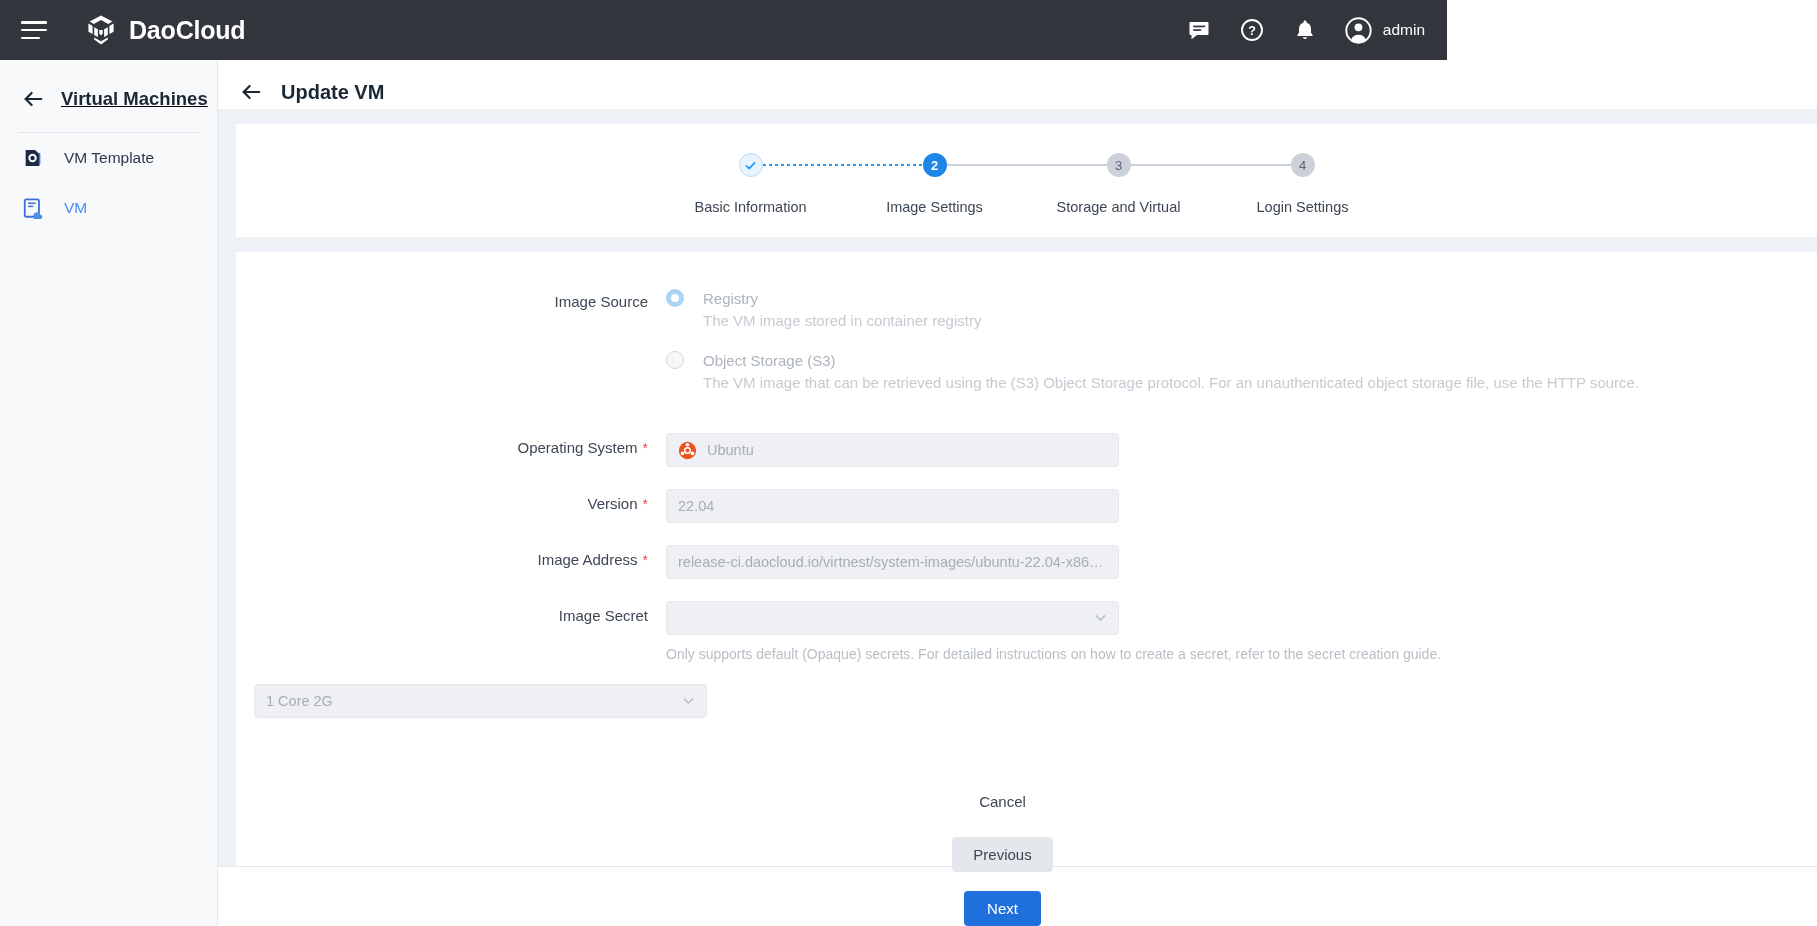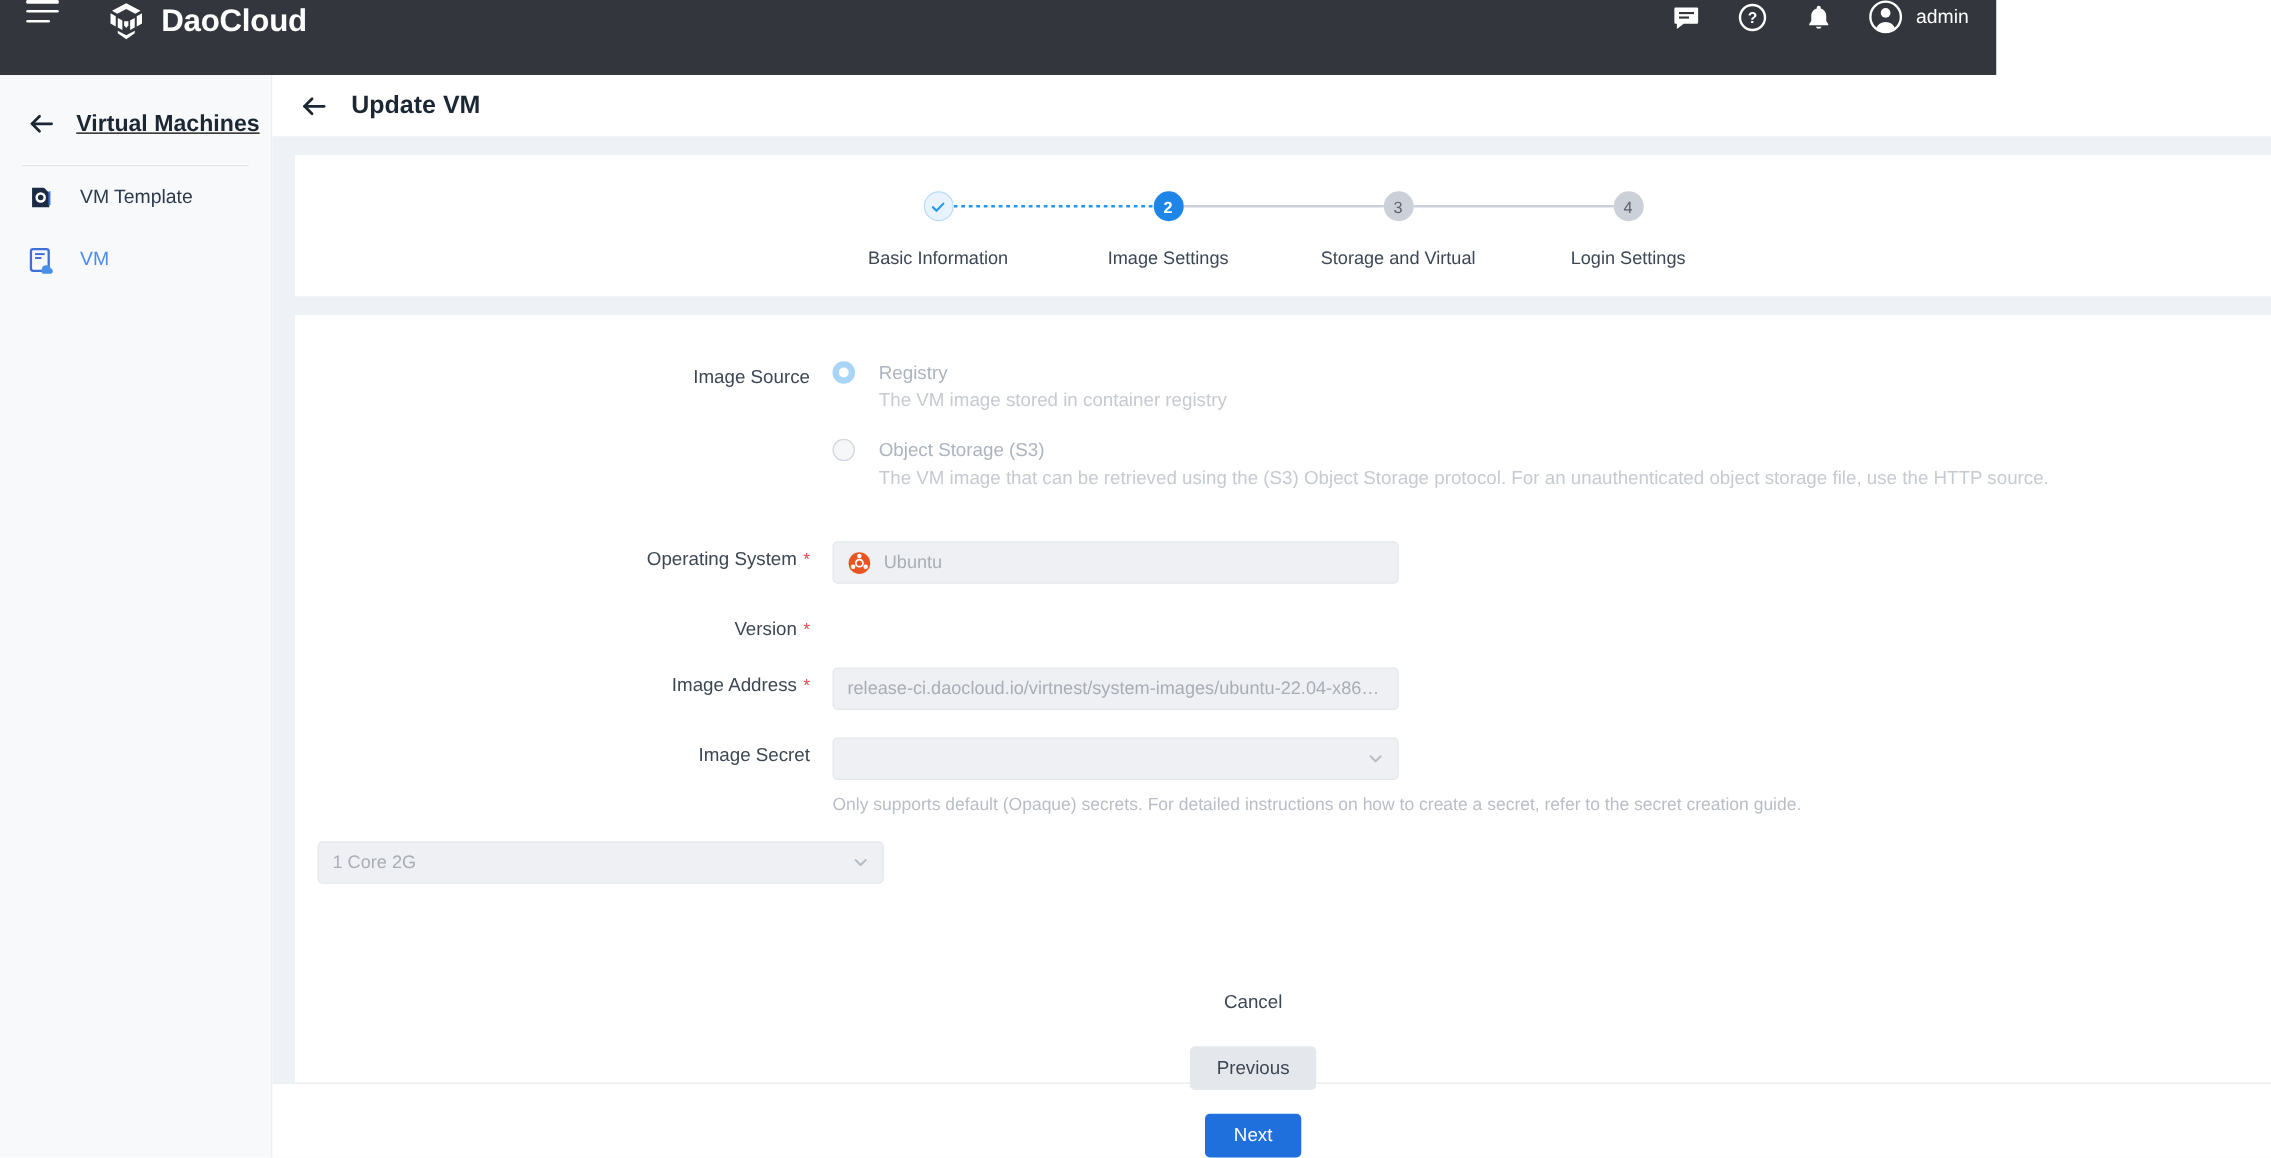--- a/index.html
+++ b/index.html
@@ -8,24 +8,24 @@
     height: 926px;
     overflow: hidden;
     font-family: "Liberation Sans", sans-serif;
     background: #ffffff;
   }
 
   
   .topbar {
     position: absolute;
     top: 0; left: 0;
-    width: 1597px; height: 60px;
+    width: 1447px; height: 60px;
     background: #33373d;
     display: flex;
-    align-items: flex-start;
+    align-items: center;
     color: #ffffff;
   }
   .hamburger {
     width: 26px; height: 18px;
     margin-left: 21px;
     display: flex; flex-direction: column; justify-content: space-between;
     cursor: pointer;
   }
   .hamburger span { display: block; height: 2.5px; background: #fff; border-radius: 1px; }
   .hamburger span:nth-child(1) { width: 26px; }
@@ -80,21 +80,21 @@
   .sb-item.active .sb-label { color: #4a8af4; }
 
   
   .main {
     position: absolute;
     top: 60px; left: 218px;
     width: 1599px; height: 866px;
     background: #ffffff;
   }
   .page-head {
-    height: 49px;
+    height: 64px;
     display: flex; align-items: center; gap: 19px;
     padding-left: 22px;
     background: #ffffff;
   }
   .ph-back { width: 22px; height: 22px; cursor: pointer; }
   .ph-title { font-size: 20px; font-weight: bold; color: #1c2734; }
 
   .content {
     position: absolute;
     top: 49px; left: 0;
@@ -397,20 +397,25 @@
           </div>
         </div>
       </div>
 
       <div class="sp-22"></div>
 
       <div class="frow">
         <div class="flabel">
           <span>Version</span><span class="req">*</span>
         </div>
+        <div class="fctl">
+          <div class="field">
+            <span class="field-val">22.04</span>
+          </div>
+        </div>
       </div>
 
       <div class="sp-22"></div>
 
       <div class="frow">
         <div class="flabel">
           <span>Image Address</span><span class="req">*</span>
         </div>
         <div class="fctl">
           <div class="field">

